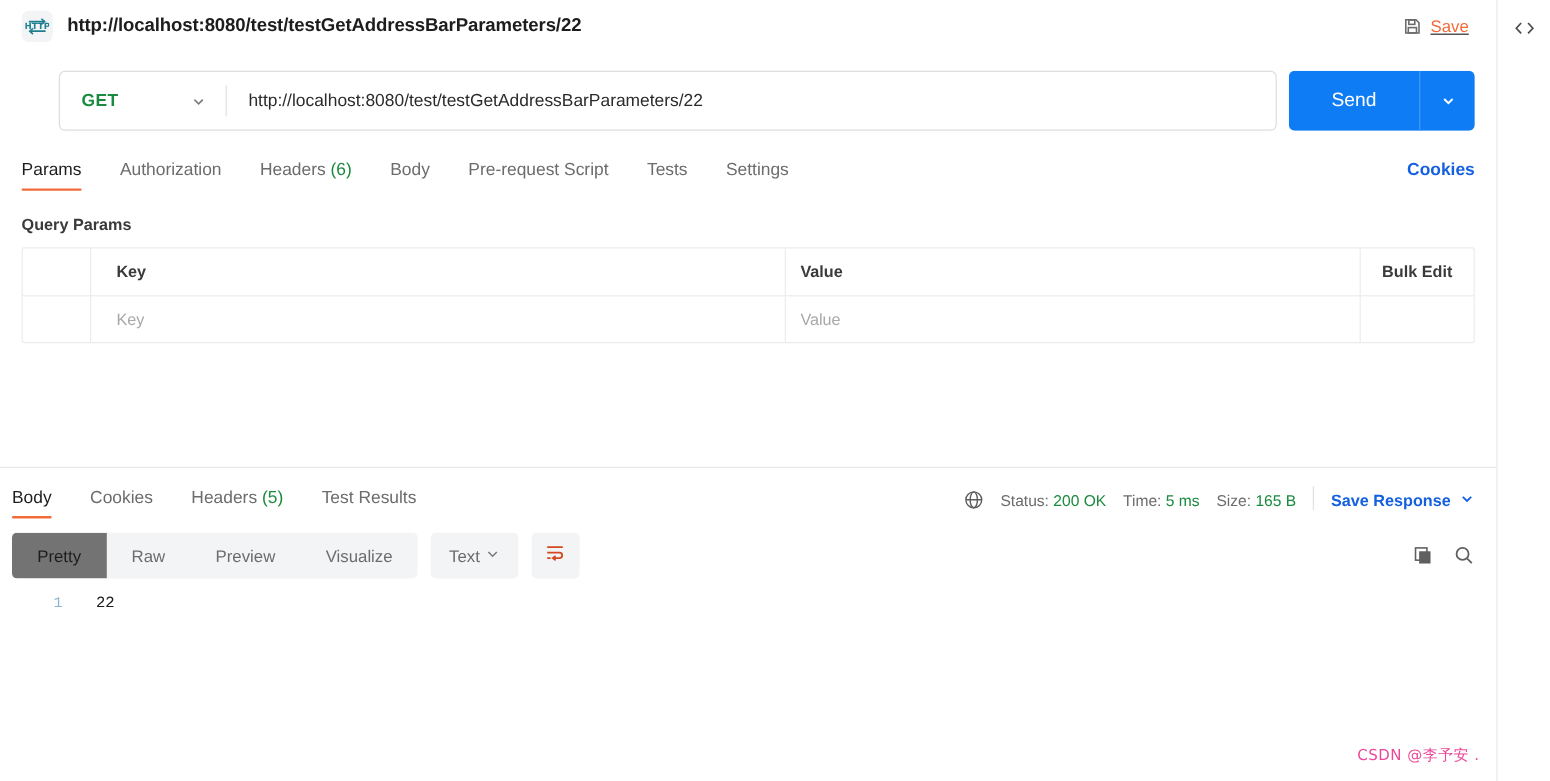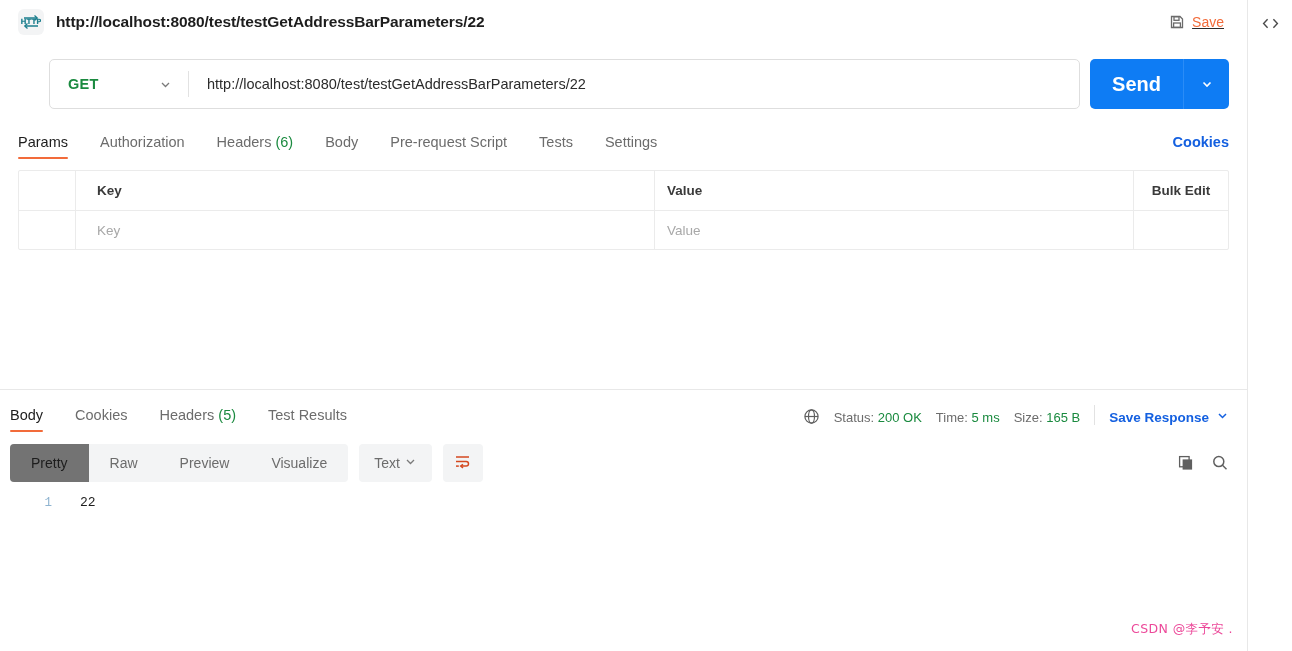--- a/index.html
+++ b/index.html
@@ -128,23 +128,23 @@
     height: 50px;
     flex: 0 0 auto;
     border-radius: 5px;
     overflow: hidden;
   }
   .send-btn {
     background: #0e7cf4;
     color: #fff;
     border: none;
     font-family: "Liberation Sans", sans-serif;
-    font-size: 20px;
-    font-weight: bold;
-    padding: 0 22px;
+    font-size: 16px;
+    font-weight: normal;
+    padding: 0 36px;
     cursor: pointer;
   }
   .send-caret {
     background: #0e7cf4;
     width: 46px;
     display: flex; align-items: center; justify-content: center;
     cursor: pointer;
     border-left: 1px solid #2a8cf7;
     color: #fff;
   }
@@ -453,20 +453,21 @@
       </div>
       <div class="rtab">
         <span>Tests</span>
       </div>
       <div class="rtab">
         <span>Settings</span>
       </div>
       <div class="cookies-link">Cookies</div>
     </div>
 
+    <div class="qp-title">Query Params</div>
 
     <div class="qp-table">
       <div class="qp-row">
         <div class="qp-check"></div>
         <div class="qp-key">
           <span class="hdr-text">Key</span>
         </div>
         <div class="qp-val">
           <span class="hdr-text">Value</span>
         </div>

